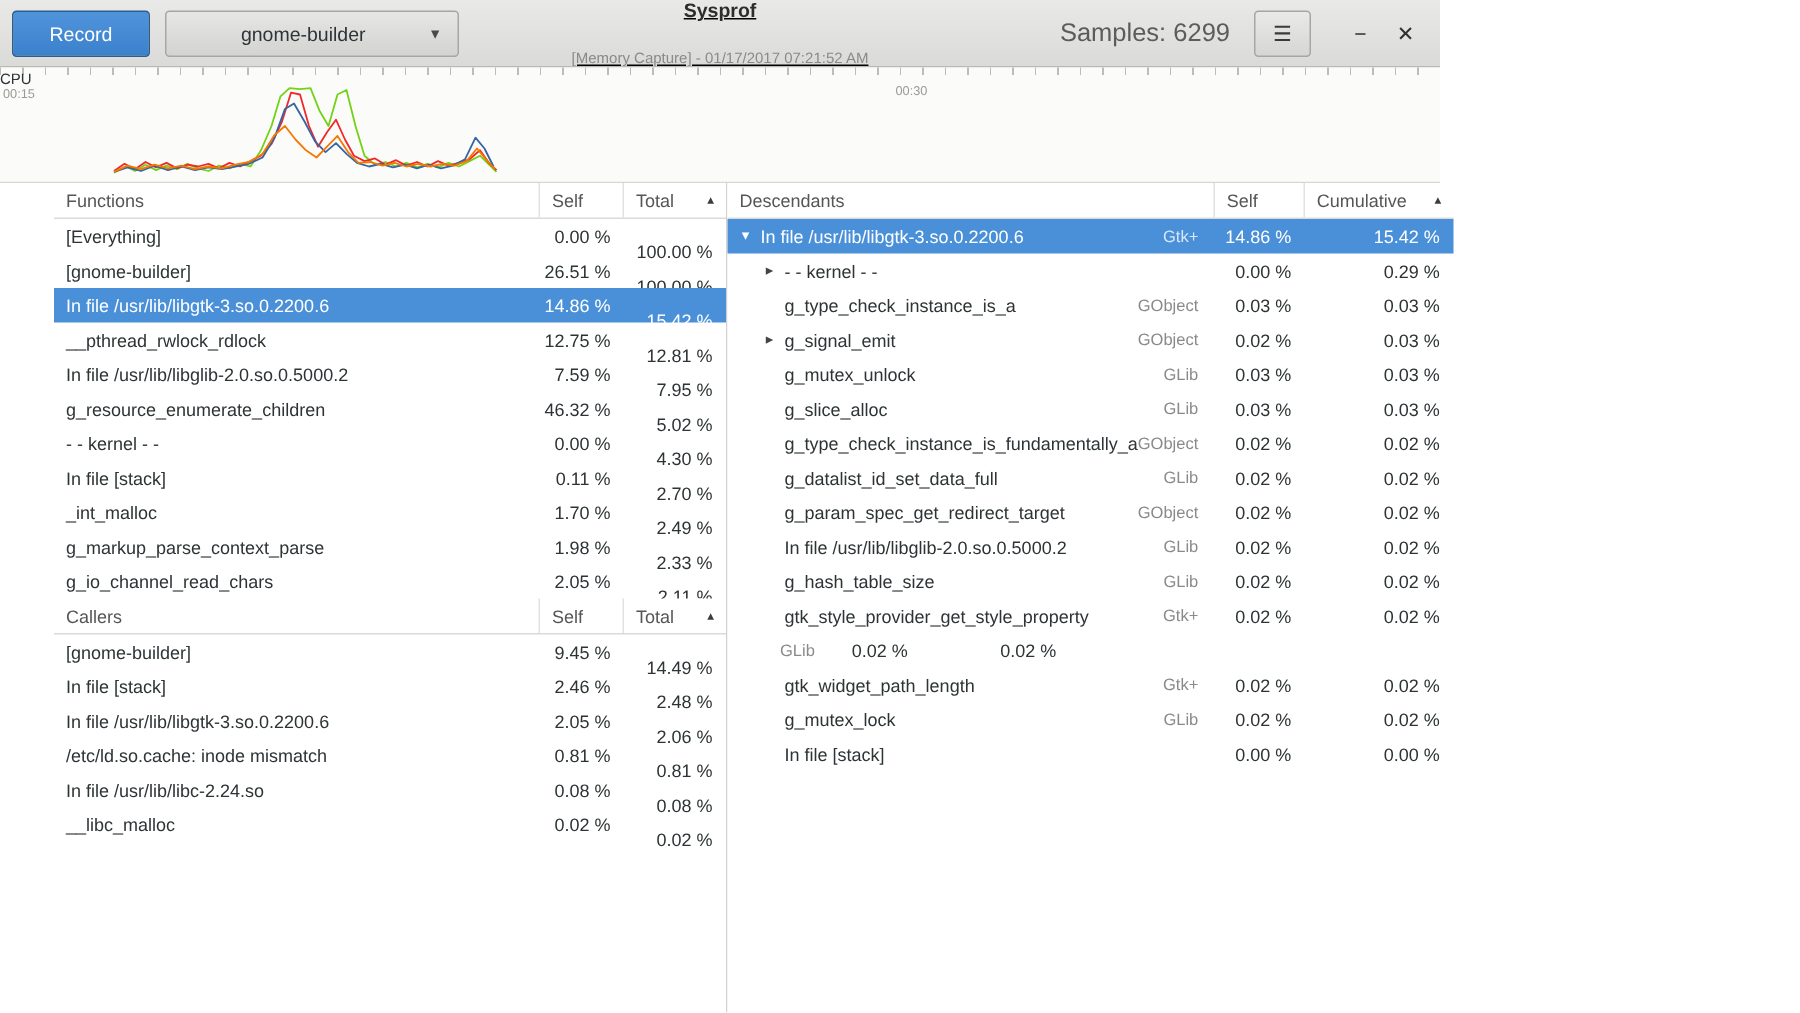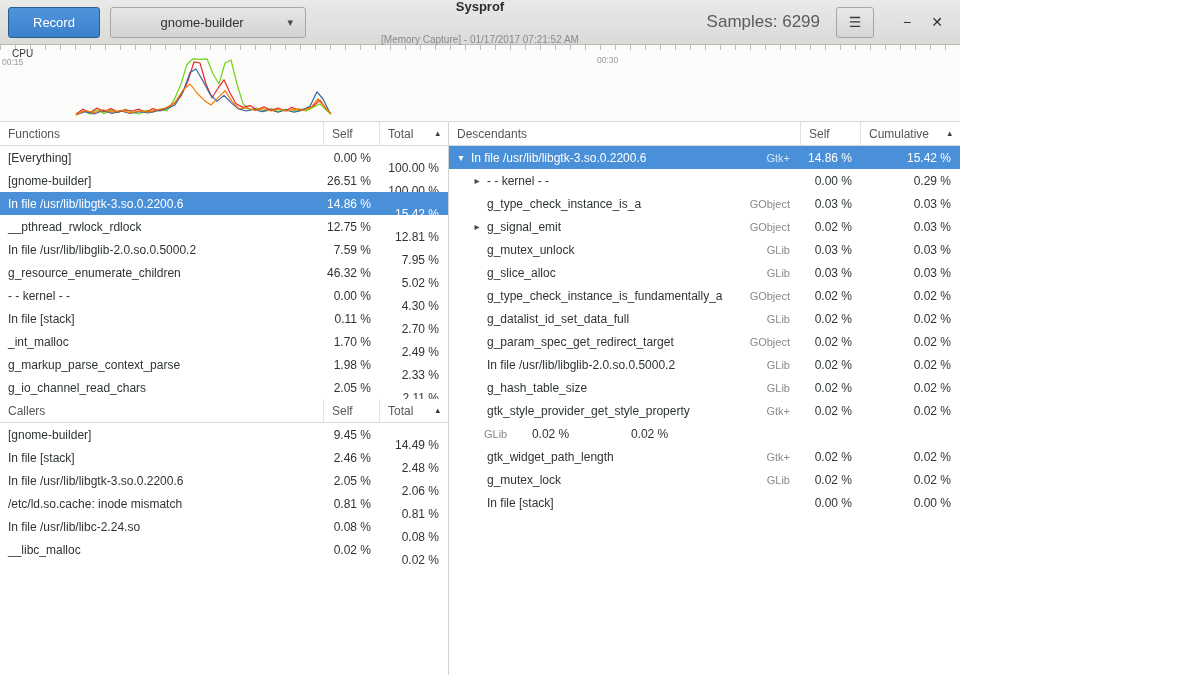--- a/index.html
+++ b/index.html
@@ -16,42 +16,42 @@
                 border:1px solid #2b5d8f; border-radius:3px; font-size:13px;
                 font-family:inherit; }
   .process-select { margin-left:10px; height:31px; width:196px; display:flex;
                     align-items:center; padding:0 12px;
                     background:linear-gradient(#e6e6e5,#d3d3d2);
                     border:1px solid #a6a6a4; border-radius:3px; font-size:13px;
                     color:#2e3436; font-family:inherit; }
   .process-select .lbl { flex:1; text-align:center; }
   .caret { font-size:11px; color:#4a4a4a; margin-left:6px; }
   .titlebox { position:absolute; left:50%; top:50%; transform:translate(-50%,-50%);
-              text-align:center; pointer-events:none; }
+              text-align:center; pointer-events:none;text-decoration:underline; }
   .title { font-size:13px; font-weight:700; color:#2d2d2d; }
   .subtitle { font-size:10px; color:#8a8a8a; margin-top:20px; }
   .header-right { margin-left:auto; display:flex; align-items:center; padding-right:8px; }
   .samples { font-size:17px; color:#5c5c5c; margin-right:16px; }
   .menu-btn { width:38px; height:31px; border:1px solid #a6a6a4; border-radius:3px;
               background:linear-gradient(#e9e9e8,#d6d6d5); font-size:14px;
               color:#3a3a3a; margin-right:18px; }
   .win-btn { width:30px; height:30px; border:none; background:transparent;
              font-size:14px; color:#2f2f2f; }
 
   
   .graph { height:76px; flex:0 0 auto; position:relative; background:#fbfbfa; }
   .ticks { position:absolute; top:0; left:0; right:0; height:5px;
            background:repeating-linear-gradient(90deg,#bcbcba 0,#bcbcba 1px,transparent 1px,transparent 15px); }
-  .cpu-label { position:absolute; top:3px; left:12px; font-size:10px; color:#2e3436;text-align:right; }
+  .cpu-label { position:absolute; top:3px; left:0; font-size:10px; color:#2e3436;text-align:right; }
   .t0  { position:absolute; top:12px; left:2px;  font-size:8.5px; color:#9a9a98; }
   .t30 { position:absolute; top:10px; left:597px; font-size:8.5px; color:#9a9a98; }
   .graph svg { position:absolute; left:0; top:0; }
 
   
-  .content { height:554px; flex:1 1 auto; border-top:1px solid #d6d6d4; display:flex; }
+  .content { height:554px; flex:1 1 auto; border-top:1px solid #d6d6d4; display:flex;padding-left:36px; }
   .left  { width:449px; flex:0 0 auto; border-right:1px solid #d2d2d0;
            display:flex; flex-direction:column; background:#fff; }
   .right { flex:1; display:flex; flex-direction:column; background:#fff; }
 
   .thead { display:flex; height:24px; flex:0 0 auto; background:#fff;
            border-bottom:1px solid #dadad8; }
   .hc { display:flex; align-items:center; padding:0 8px; font-size:12px; color:#565656; }
   .hc + .hc { border-left:1px solid #e2e2e0; }
   .hc-name { flex:1; min-width:0; }
   .hc-self { width:56px; flex:0 0 auto; }

